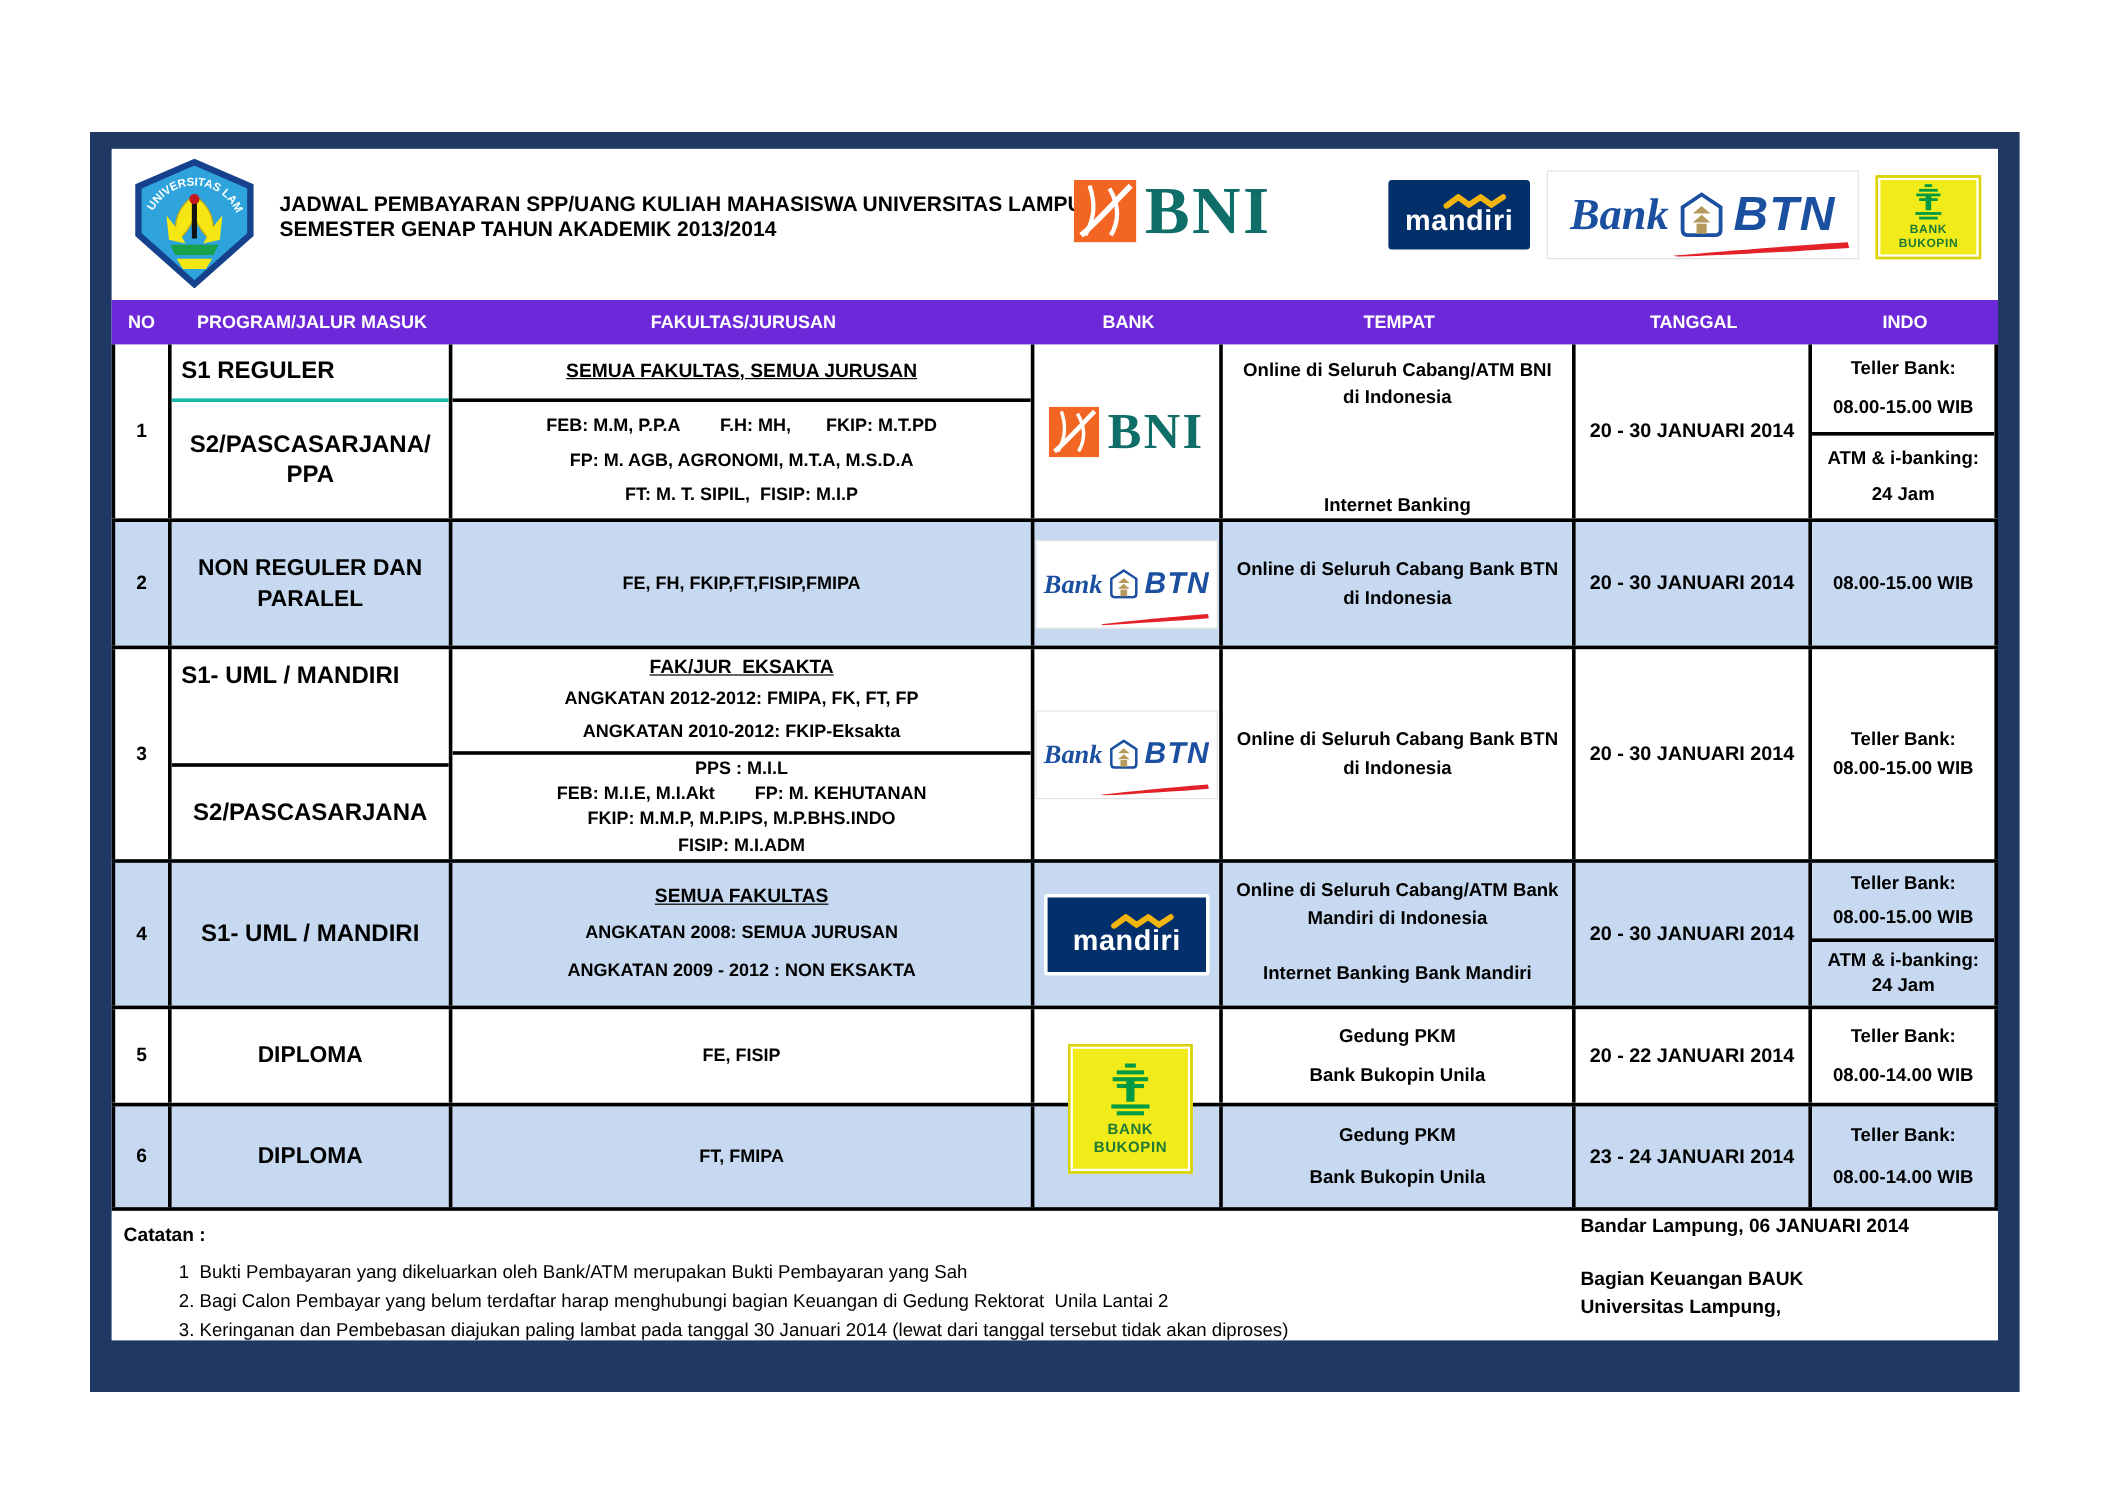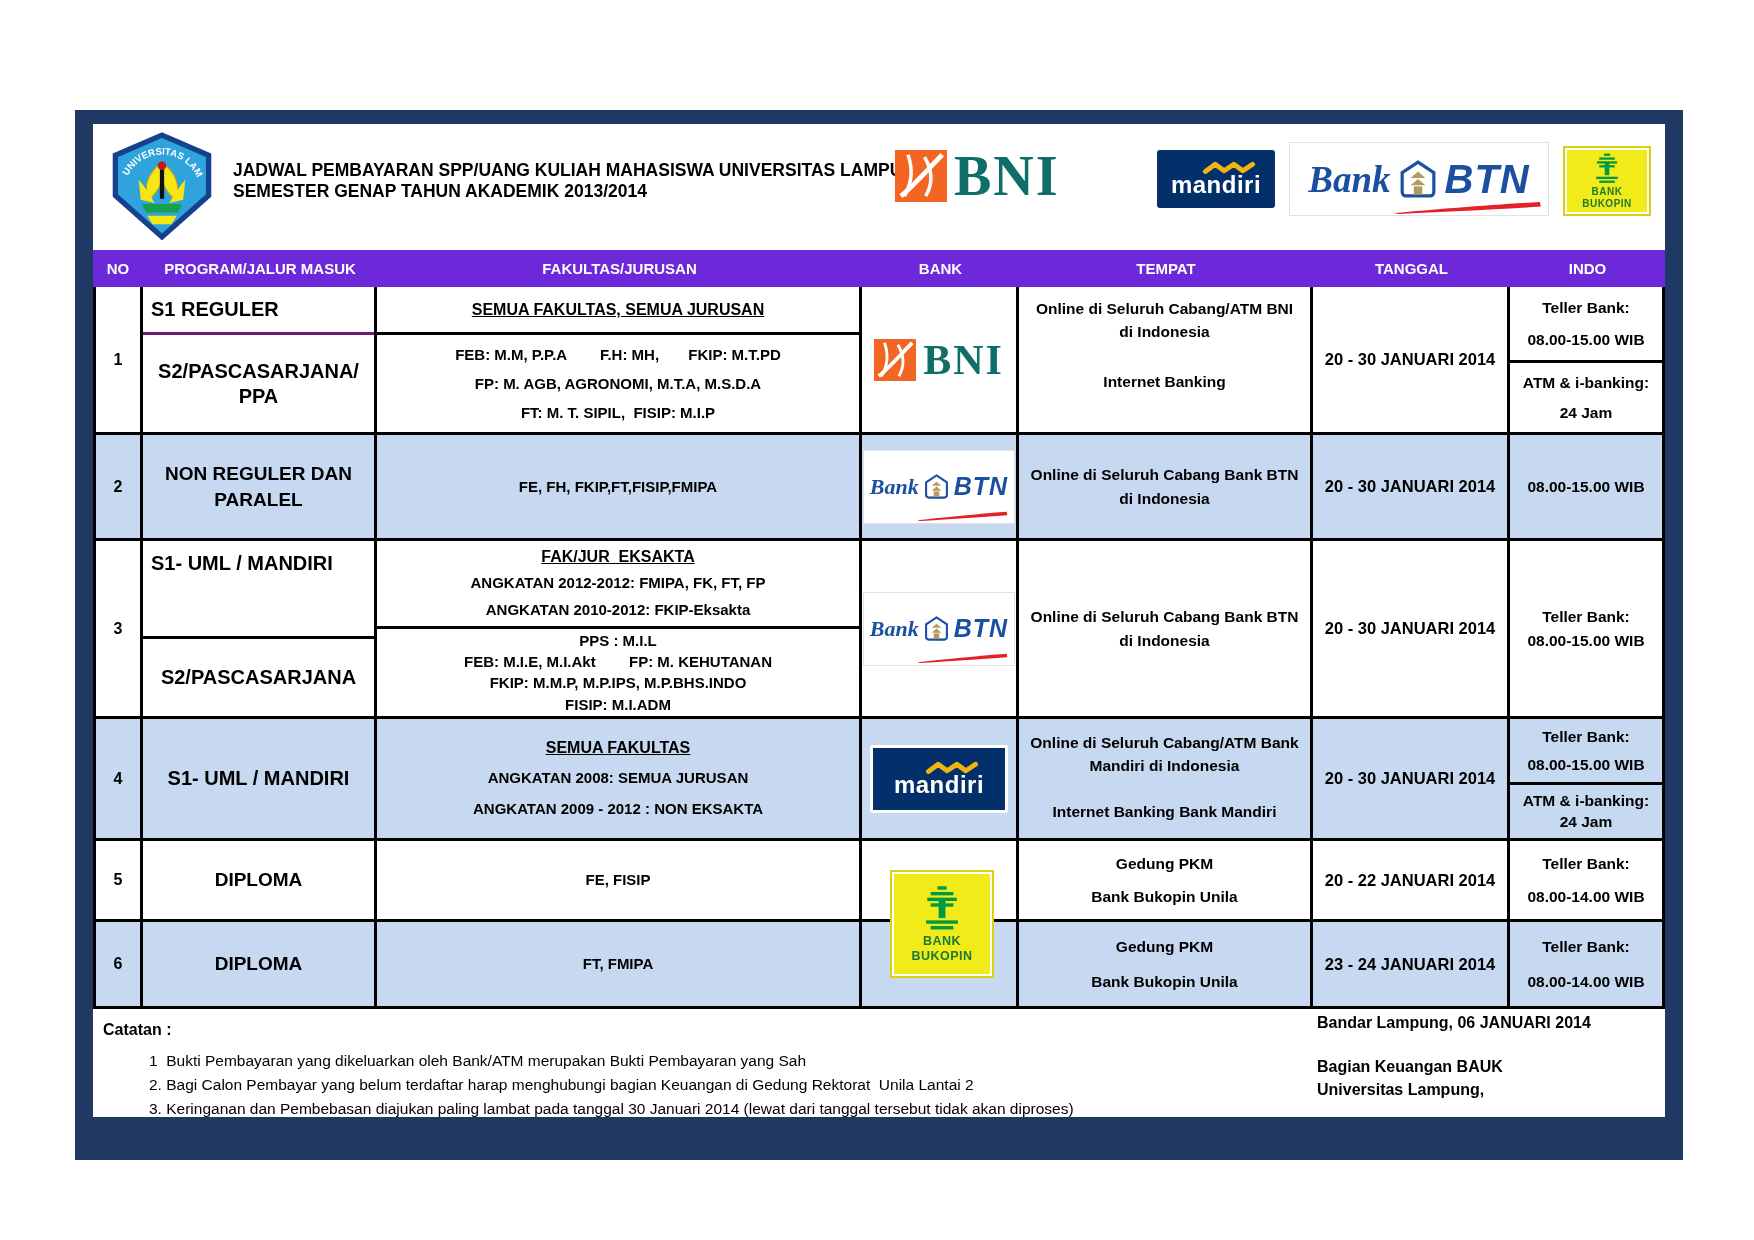--- a/index.html
+++ b/index.html
@@ -68,31 +68,31 @@
   .no { font-size:16px; font-weight:700; }
   .prog { font-size:20px; font-weight:700; line-height:1.25; }
   .prog-md { font-size:19px; font-weight:700; line-height:1.35; }
   .fhead { font-size:16px; font-weight:700; text-decoration:underline; white-space:pre-wrap; }
   .fline { font-size:15px; font-weight:700; white-space:pre-wrap; line-height:1.3; }
   .tempat { font-size:15.5px; font-weight:700; line-height:1.5; }
   .tanggal { font-size:16.5px; font-weight:700; }
   .waktu { font-size:15.5px; font-weight:700; line-height:1.5; }
   .sub { display:flex; flex-direction:column; align-items:center; justify-content:center; text-align:left; }
   .sub-line { border-bottom:3px solid #000; }
-  .r1-prog-top { height:45px; border-bottom:3px solid #701a75; display:flex; align-items:center;
+  .r1-prog-top { height:45px; border-bottom:3px solid #14b8a6; display:flex; align-items:center;
                  justify-content:flex-start; padding-left:8px; }
   .r1-fak-top { height:45px; }
   .grow { flex:1; }
   .spread { justify-content:space-evenly; }
   .r3-top { height:85px; }
   .r3-prog-top { align-items:flex-start; justify-content:flex-start; text-align:left; padding:10px 0 0 8px; }
   .wk-top1 { height:73px; border-bottom:3px solid #000; }
   .wk-top4 { height:63px; border-bottom:3px solid #000; }
   .tempat-flow { justify-content:flex-start; }
-  .pad-t10 { padding-top:10px; } .mt26 { margin-top:26px; } .mt22 { margin-top:22px; }
+  .pad-t10 { padding-top:10px;gap:40px; } .mt26 { margin-top:26px; } .mt22 { margin-top:22px; }
   .bukopin-abs { position:absolute; left:797px; top:32px; z-index:5; }
 
   
   .notes { position:relative; height:114px; font-size:15.5px; }
   .catatan { position:absolute; left:10px; top:12px; font-size:16px; font-weight:700; }
   .notelist { position:absolute; left:56px; top:40px; font-weight:400; }
   .notelist div { line-height:24px; white-space:pre-wrap; }
   .sig { position:absolute; left:1224px; top:2px; font-size:16px; font-weight:700; line-height:23px; }
   .sig .place { margin-bottom:21px; }
 </style>

